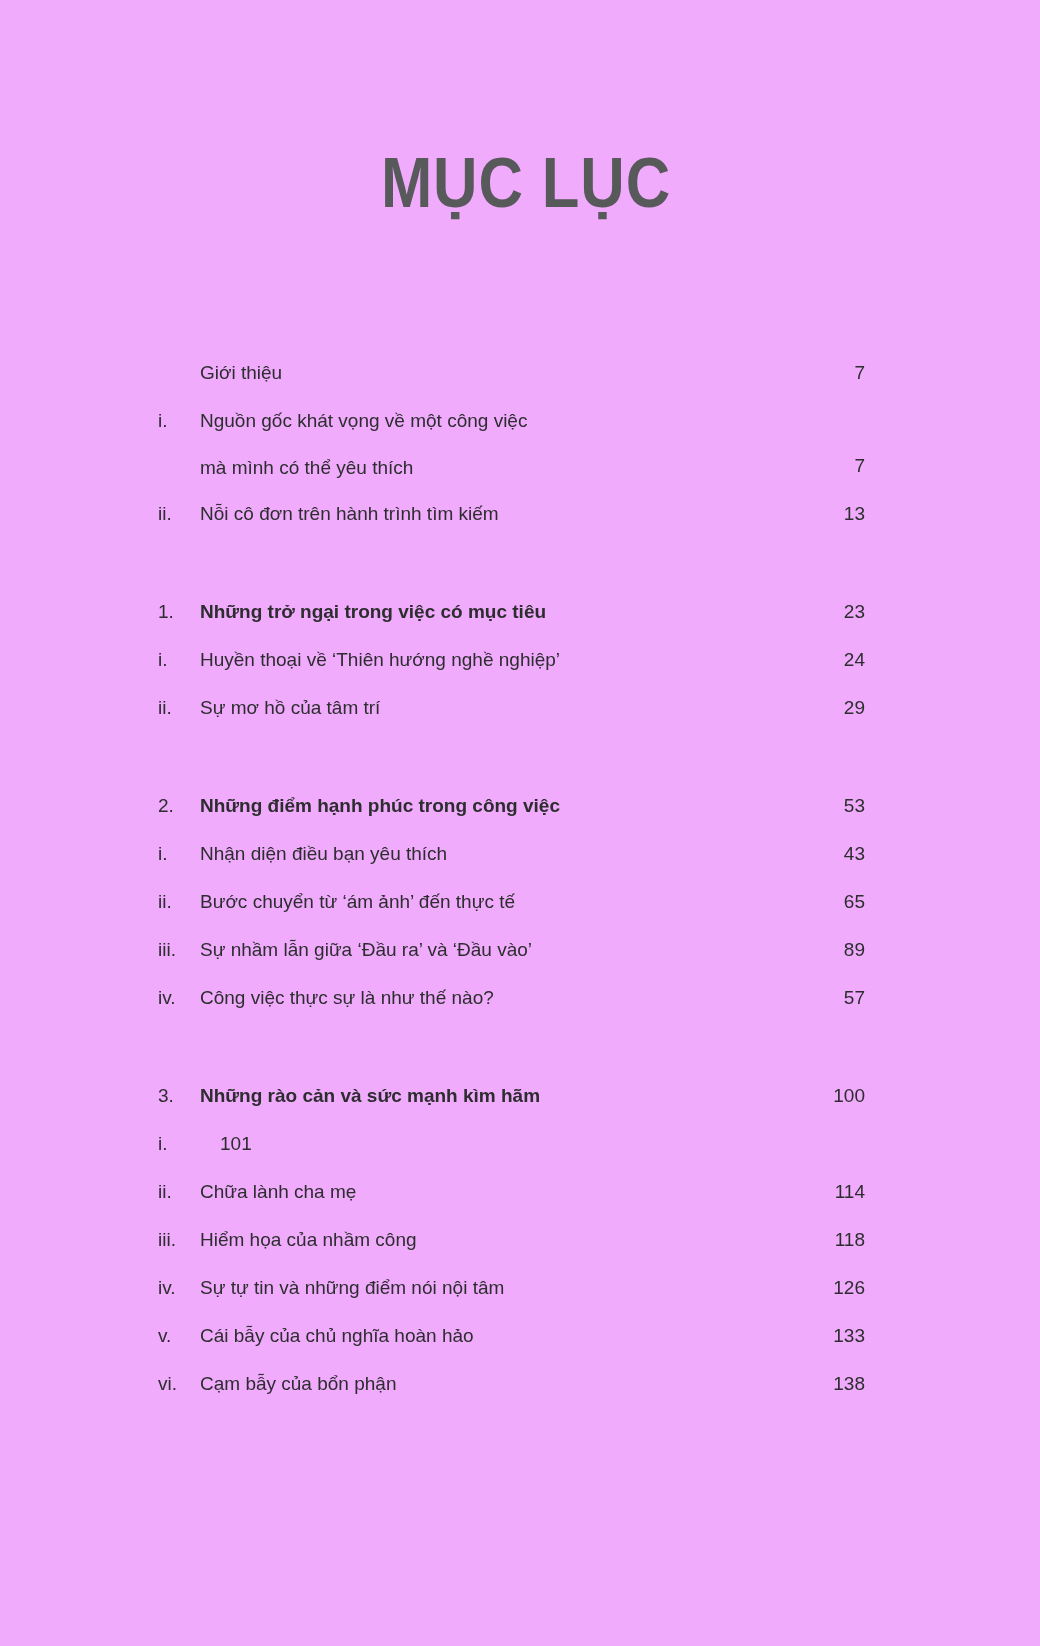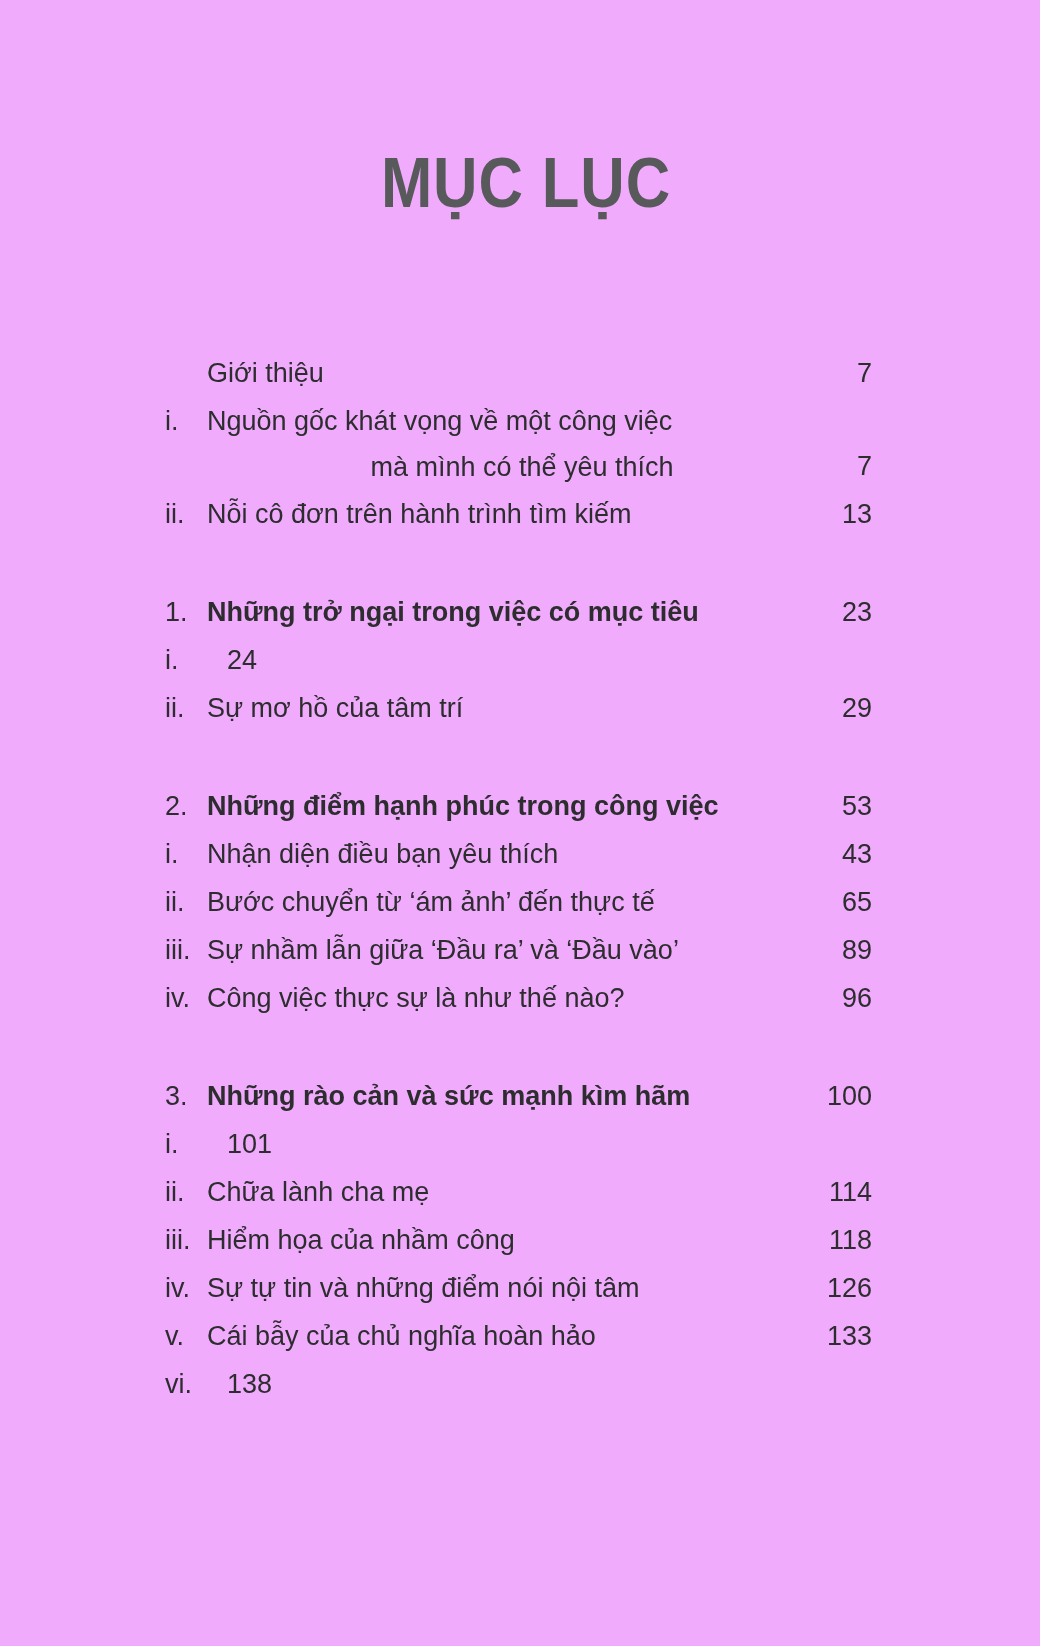--- a/index.html
+++ b/index.html
@@ -27,23 +27,23 @@
     line-height: 74px;
     font-weight: 800;
     letter-spacing: 1px;
     color: #58595b;
     transform: scaleX(0.88);
     transform-origin: 50% 50%;
   }
   .toc {
     position: absolute;
     top: 349px;
-    left: 165px;
+    left: 158px;
     width: 707px;
-    font-size: 27px;
+    font-size: 19px;
     line-height: 48px;
   }
   .section { margin: 0; }
   .section + .section { margin-top: 50px; }
   .row {
     display: flex;
     align-items: stretch;
   }
   .row .num {
     flex: 0 0 42px;
@@ -52,21 +52,20 @@
   }
   .row .titles {
     flex: 1 1 auto;
     min-width: 0;
   }
   .row .titles .line {
     white-space: nowrap;
   }
   .row .titles .line + .line {
     line-height: 45px;
-    text-align: center;
   }
   .row .pagenum {
     flex: 0 0 auto;
     align-self: flex-end;
     text-align: right;
     padding-left: 20px;
   }
   .row.bold .titles { font-weight: 700; }
 </style>
 </head>
@@ -102,20 +101,23 @@
       <div class="section">
         <div class="row bold">
     <span class="num">1.</span>
     <span class="titles">
             <div class="line">Những trở ngại trong việc có mục tiêu</div>
           </span>
     <span class="pagenum">23</span>
   </div>
         <div class="row">
     <span class="num">i.</span>
+    <span class="titles">
+            <div class="line">Huyền thoại về ‘Thiên hướng nghề nghiệp’</div>
+          </span>
     <span class="pagenum">24</span>
   </div>
         <div class="row">
     <span class="num">ii.</span>
     <span class="titles">
             <div class="line">Sự mơ hồ của tâm trí</div>
           </span>
     <span class="pagenum">29</span>
   </div>
       </div>
@@ -146,21 +148,21 @@
     <span class="titles">
             <div class="line">Sự nhầm lẫn giữa ‘Đầu ra’ và ‘Đầu vào’</div>
           </span>
     <span class="pagenum">89</span>
   </div>
         <div class="row">
     <span class="num">iv.</span>
     <span class="titles">
             <div class="line">Công việc thực sự là như thế nào?</div>
           </span>
-    <span class="pagenum">96</span>
+    <span class="pagenum">57</span>
   </div>
       </div>
       <div class="section">
         <div class="row bold">
     <span class="num">3.</span>
     <span class="titles">
             <div class="line">Những rào cản và sức mạnh kìm hãm</div>
           </span>
     <span class="pagenum">100</span>
   </div>
@@ -191,17 +193,20 @@
   </div>
         <div class="row">
     <span class="num">v.</span>
     <span class="titles">
             <div class="line">Cái bẫy của chủ nghĩa hoàn hảo</div>
           </span>
     <span class="pagenum">133</span>
   </div>
         <div class="row">
     <span class="num">vi.</span>
+    <span class="titles">
+            <div class="line">Cạm bẫy của bổn phận</div>
+          </span>
     <span class="pagenum">138</span>
   </div>
       </div>
     </div>
 </div>
 
 </body></html>

